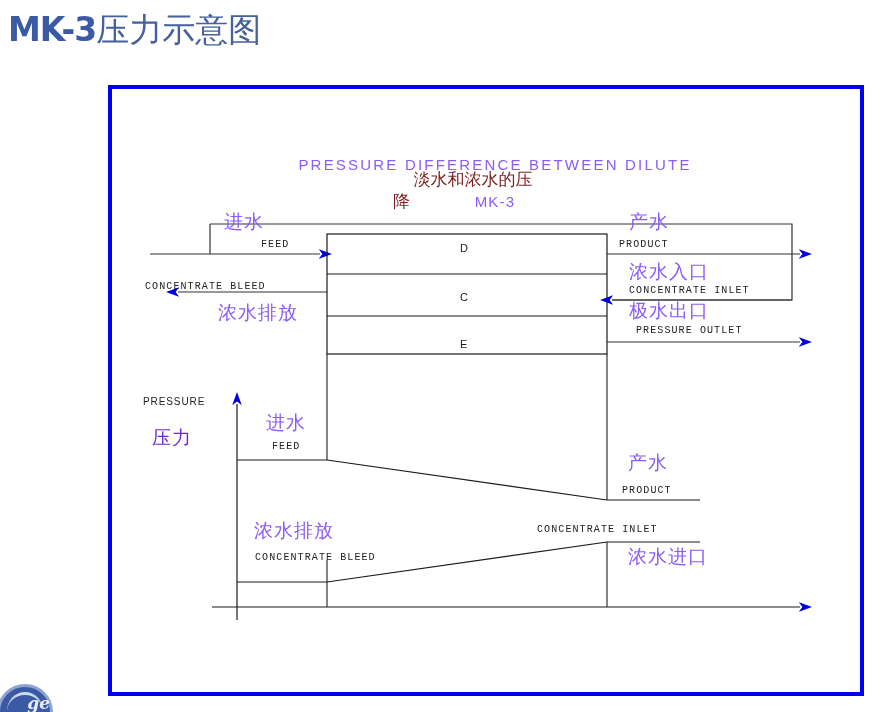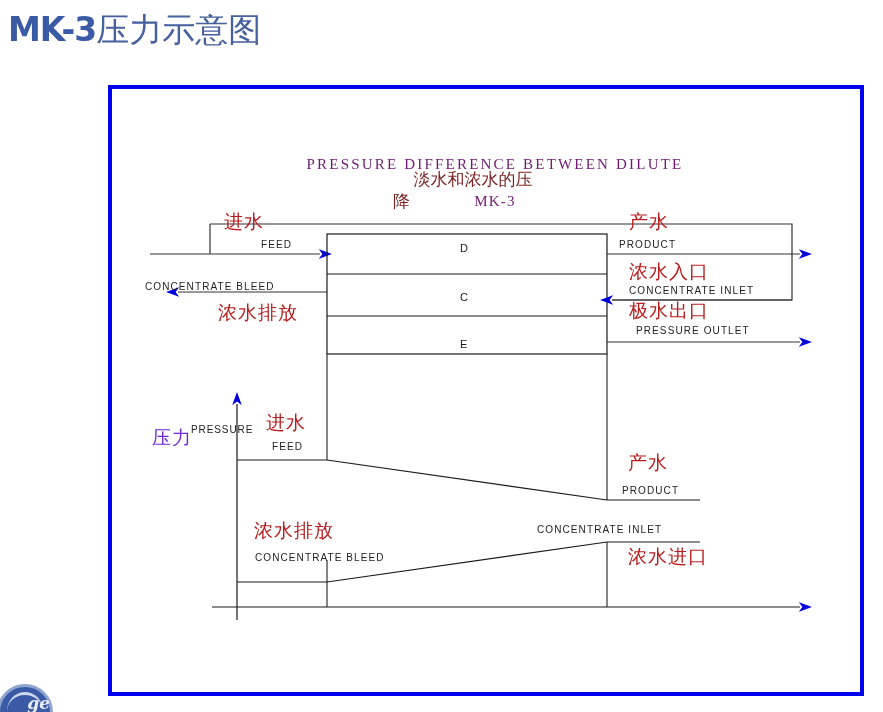--- a/index.html
+++ b/index.html
@@ -91,36 +91,36 @@
     width: 883px;
     height: 712px;
     pointer-events: none;
   }
   
   .lbl {
     position: absolute;
     white-space: nowrap;
   }
   .lbl-en {
-    font-family: Liberation Sans, sans-serif;
+    font-family: Liberation Mono, monospace;
     font-size: 10px;
     letter-spacing: 1.1px;
     color: #222222;
   }
   .lbl-cn {
     font-family: "DejaVu Serif", serif;
     font-size: 19px;
-    color: #b91c1c;
+    color: #8b5cf6;
     letter-spacing: 1px;
   }
   .hdr-en {
-    font-family: Liberation Serif, serif;
+    font-family: Liberation Sans, sans-serif;
     font-size: 15px;
     letter-spacing: 2.2px;
-    color: #701a75;
+    color: #8b5cf6;
     text-align: center;
   }
   .hdr-cn {
     font-family: "DejaVu Serif", serif;
     font-size: 17px;
     color: #7a1f1f;
     text-align: center;
     line-height: 22px;
     margin-top: 48px;
   }
@@ -217,21 +217,21 @@
 
   <div class="lbl lbl-cn" style="left:629px; top:209px;">产水</div>
   <div class="lbl lbl-en" style="left:619px; top:239px;">PRODUCT</div>
 
   <div class="lbl lbl-cn" style="left:629px; top:259px;">浓水入口</div>
   <div class="lbl lbl-en" style="left:629px; top:285px;">CONCENTRATE INLET</div>
 
   <div class="lbl lbl-cn" style="left:629px; top:298px;">极水出口</div>
   <div class="lbl lbl-en" style="left:636px; top:325px;">PRESSURE OUTLET</div>
 
-  <div class="lbl axis-en" style="left:143px; top:424px;margin-left:48px;">PRESSURE</div>
+  <div class="lbl axis-en" style="left:143px; top:396px;">PRESSURE</div>
   <div class="lbl lbl-cn" style="left:152px; top:425px; color:#6d28d9;">压力</div>
 
   <div class="lbl lbl-cn" style="left:266px; top:410px;">进水</div>
   <div class="lbl lbl-en" style="left:272px; top:441px;">FEED</div>
 
   <div class="lbl lbl-cn" style="left:628px; top:450px;">产水</div>
   <div class="lbl lbl-en" style="left:622px; top:485px;">PRODUCT</div>
 
   <div class="lbl lbl-cn" style="left:254px; top:518px;">浓水排放</div>
   <div class="lbl lbl-en" style="left:255px; top:552px;">CONCENTRATE BLEED</div>

